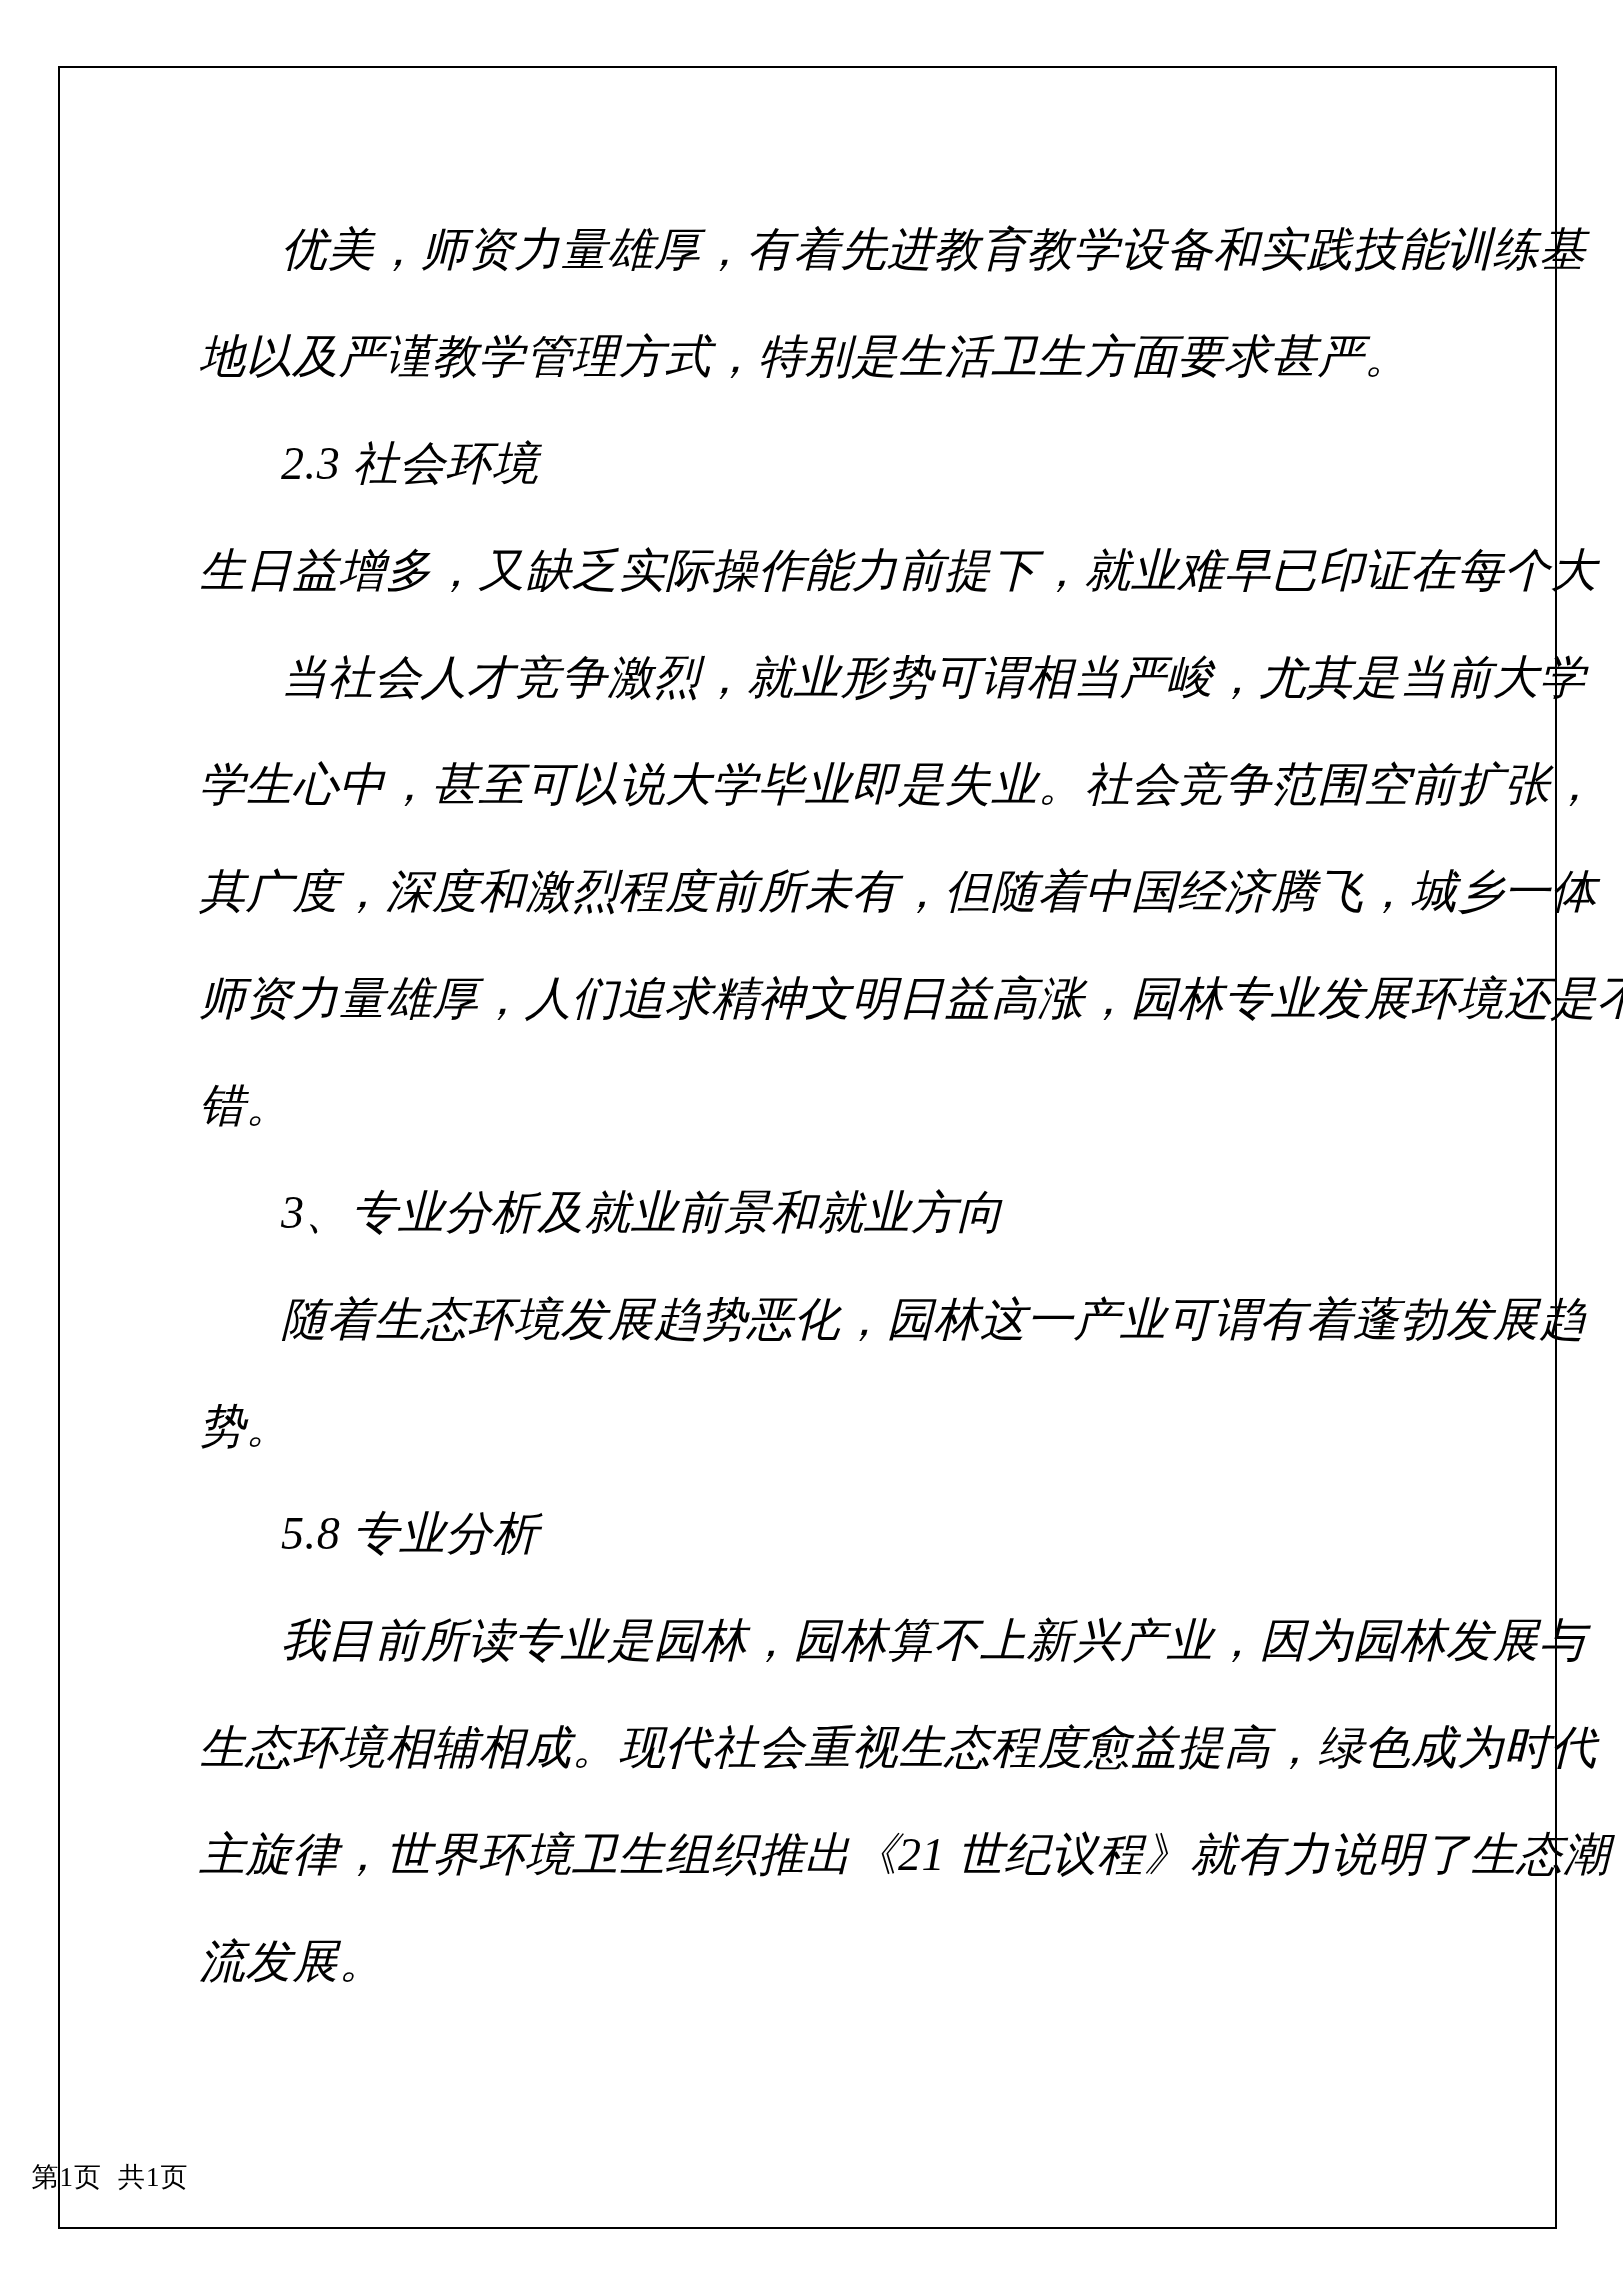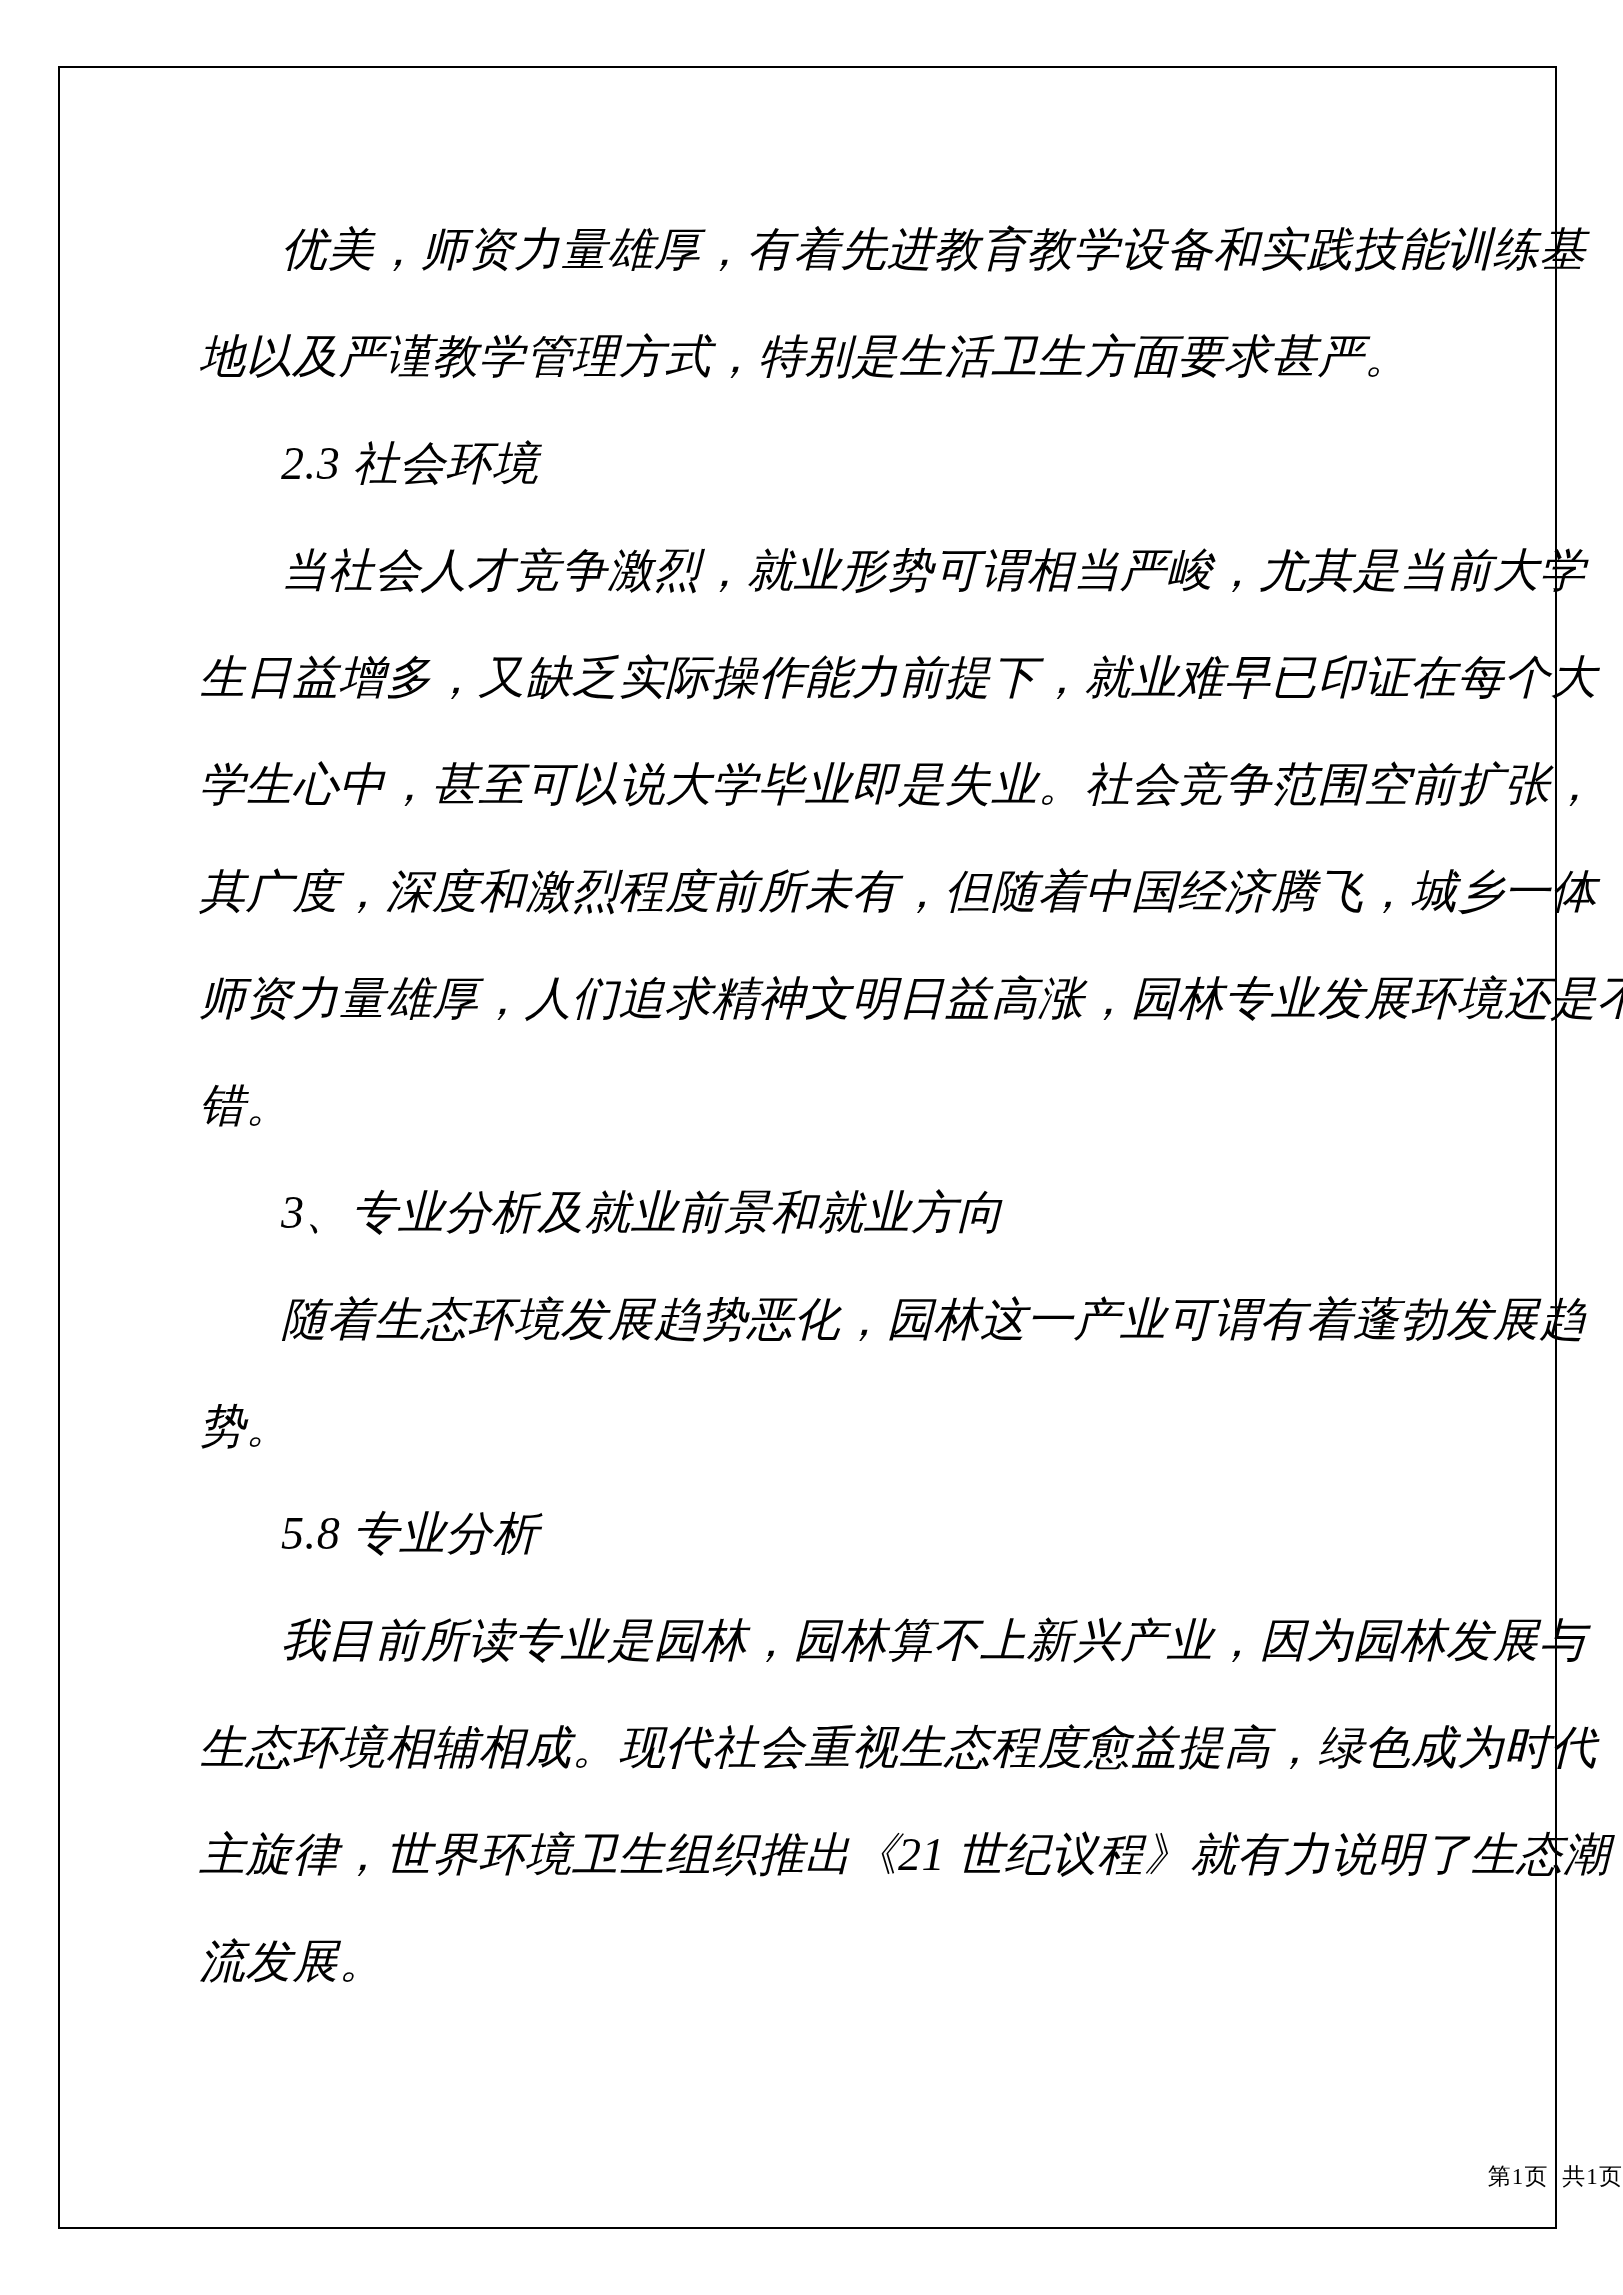--- a/index.html
+++ b/index.html
@@ -34,40 +34,40 @@
       letter-spacing: 0.6px;
       white-space: pre;
       color: #000000;
     }
     .line.indent { text-indent: 82px; }
     .footer {
       position: absolute;
       left: 0;
       top: 2126px;
       width: 1623px;
-      text-align: right;
-      font-size: 23px;
+      text-align: left;
+      font-size: 27px;
       line-height: 34px;
       letter-spacing: 1.1px;
       white-space: pre;
       color: #000000;
     }
   </style>
 </head>
 <body>
 
 <div class="canvas">
   <div class="page-border"></div>
 
   <div class="content">
     <div class="line indent">优美，师资力量雄厚，有着先进教育教学设备和实践技能训练基</div>
     <div class="line">地以及严谨教学管理方式，特别是生活卫生方面要求甚严。</div>
     <div class="line indent">2.3 社会环境</div>
+    <div class="line">生日益增多，又缺乏实际操作能力前提下，就业难早已印证在每个大</div>
     <div class="line indent">当社会人才竞争激烈，就业形势可谓相当严峻，尤其是当前大学</div>
-    <div class="line">生日益增多，又缺乏实际操作能力前提下，就业难早已印证在每个大</div>
     <div class="line">学生心中，甚至可以说大学毕业即是失业。社会竞争范围空前扩张，</div>
     <div class="line">其广度，深度和激烈程度前所未有，但随着中国经济腾飞，城乡一体</div>
     <div class="line">师资力量雄厚，人们追求精神文明日益高涨，园林专业发展环境还是不</div>
     <div class="line">错。</div>
     <div class="line indent">3、专业分析及就业前景和就业方向</div>
     <div class="line indent">随着生态环境发展趋势恶化，园林这一产业可谓有着蓬勃发展趋</div>
     <div class="line">势。</div>
     <div class="line indent">5.8 专业分析</div>
     <div class="line indent">我目前所读专业是园林，园林算不上新兴产业，因为园林发展与</div>
     <div class="line">生态环境相辅相成。现代社会重视生态程度愈益提高，绿色成为时代</div>

